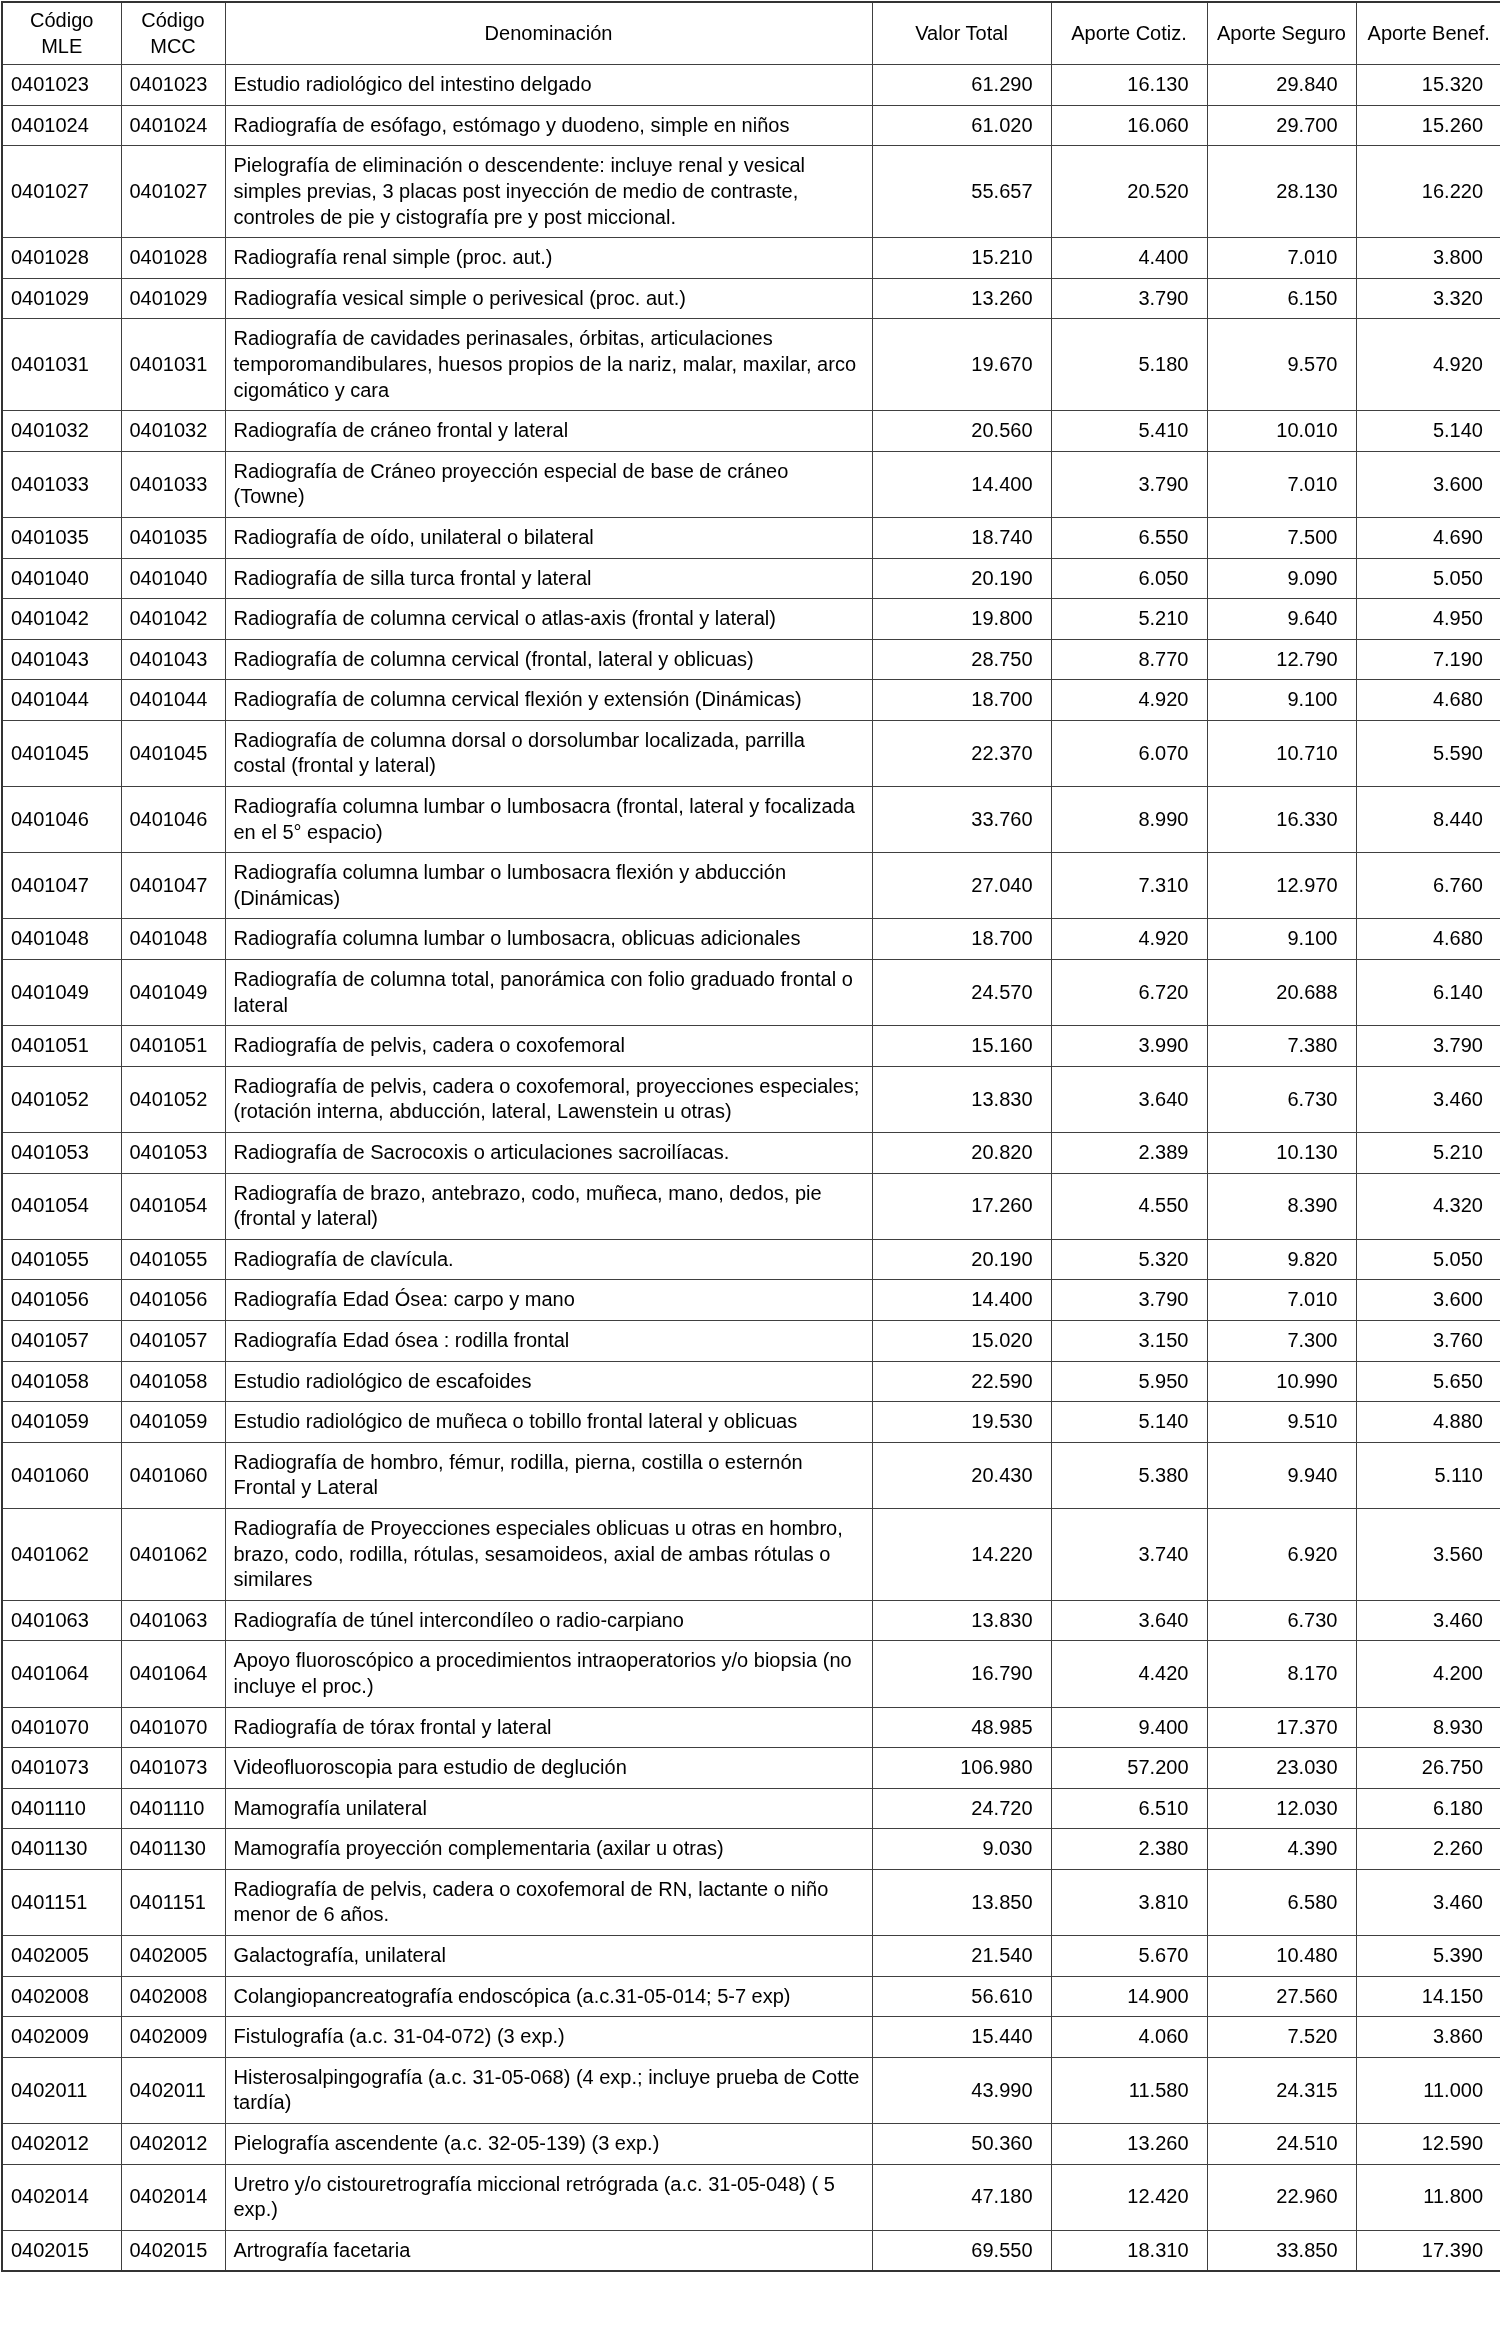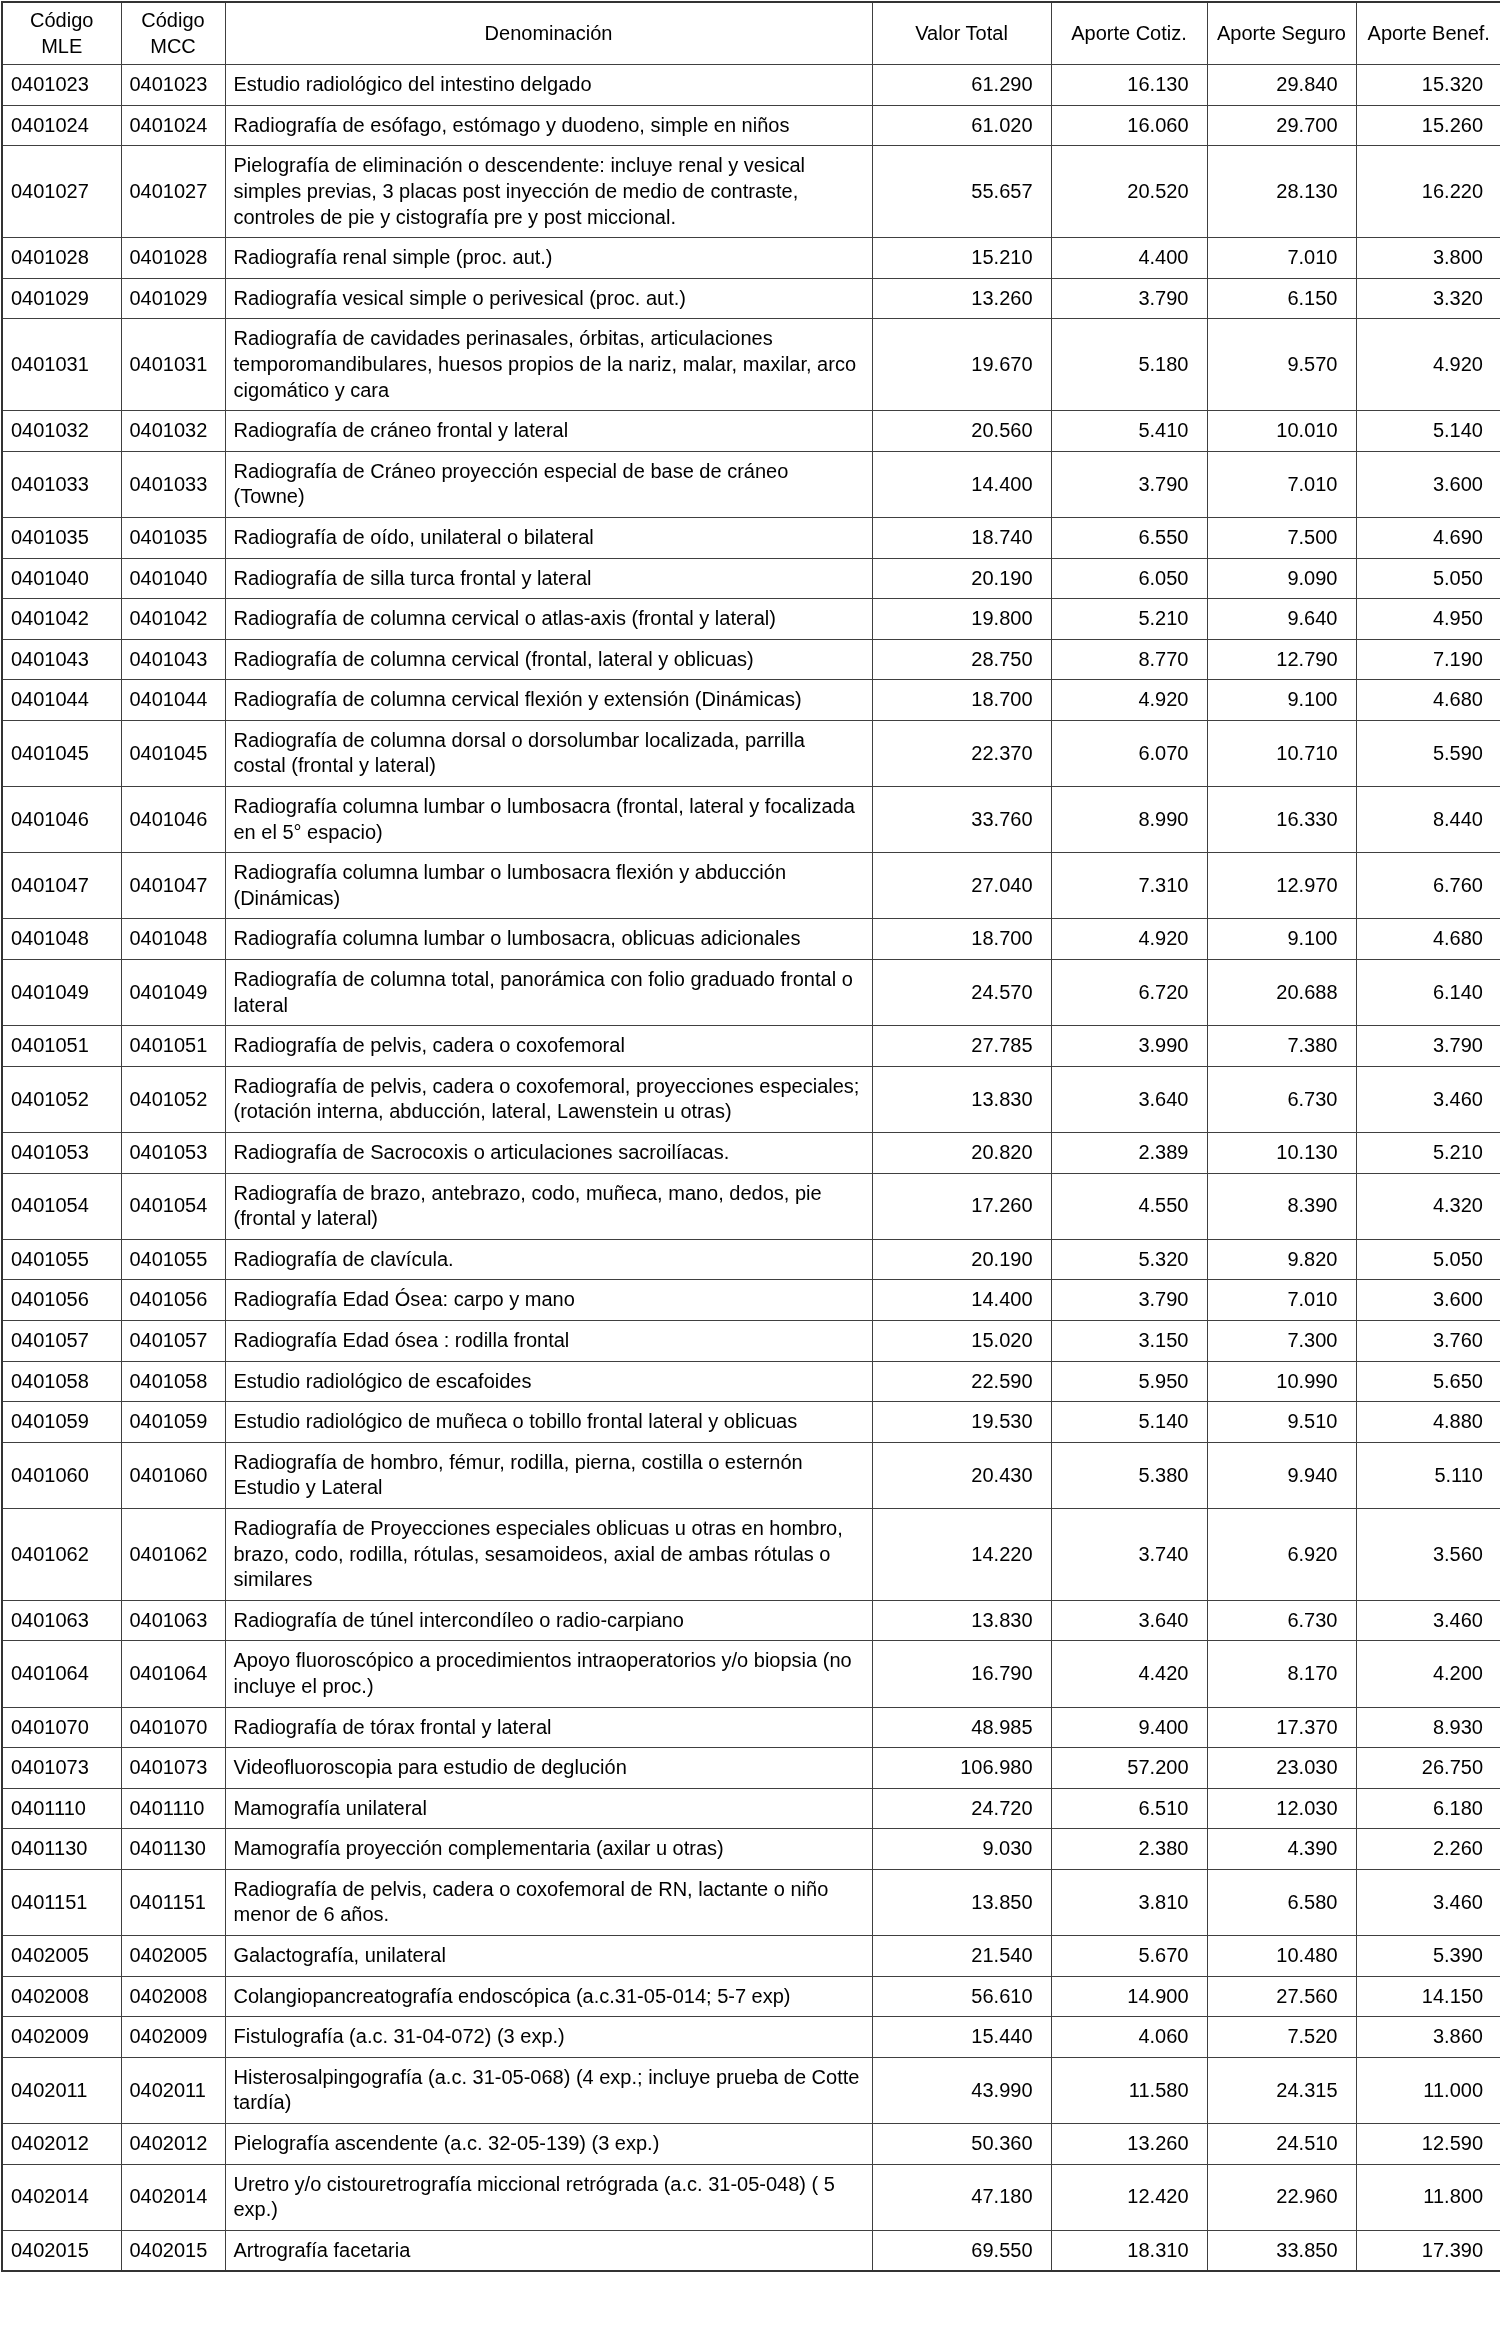--- a/index.html
+++ b/index.html
@@ -232,21 +232,21 @@
         <td class="col-denominacion">Radiografía de columna total, panorámica con folio graduado frontal o lateral</td>
         <td class="col-valor-total">24.570</td>
         <td class="col-aporte-cotiz">6.720</td>
         <td class="col-aporte-seguro">20.688</td>
         <td class="col-aporte-benef">6.140</td>
       </tr>
       <tr>
         <td class="col-codigo-mle">0401051</td>
         <td class="col-codigo-mcc">0401051</td>
         <td class="col-denominacion">Radiografía de pelvis, cadera o coxofemoral</td>
-        <td class="col-valor-total">27.785</td>
+        <td class="col-valor-total">15.160</td>
         <td class="col-aporte-cotiz">3.990</td>
         <td class="col-aporte-seguro">7.380</td>
         <td class="col-aporte-benef">3.790</td>
       </tr>
       <tr>
         <td class="col-codigo-mle">0401052</td>
         <td class="col-codigo-mcc">0401052</td>
         <td class="col-denominacion">Radiografía de pelvis, cadera o coxofemoral, proyecciones especiales; (rotación interna, abducción, lateral, Lawenstein u otras)</td>
         <td class="col-valor-total">13.830</td>
         <td class="col-aporte-cotiz">3.640</td>
@@ -312,21 +312,21 @@
         <td class="col-codigo-mcc">0401059</td>
         <td class="col-denominacion">Estudio radiológico de muñeca o tobillo frontal lateral y oblicuas</td>
         <td class="col-valor-total">19.530</td>
         <td class="col-aporte-cotiz">5.140</td>
         <td class="col-aporte-seguro">9.510</td>
         <td class="col-aporte-benef">4.880</td>
       </tr>
       <tr>
         <td class="col-codigo-mle">0401060</td>
         <td class="col-codigo-mcc">0401060</td>
-        <td class="col-denominacion">Radiografía de hombro, fémur, rodilla, pierna, costilla o esternón Estudio y Lateral</td>
+        <td class="col-denominacion">Radiografía de hombro, fémur, rodilla, pierna, costilla o esternón Frontal y Lateral</td>
         <td class="col-valor-total">20.430</td>
         <td class="col-aporte-cotiz">5.380</td>
         <td class="col-aporte-seguro">9.940</td>
         <td class="col-aporte-benef">5.110</td>
       </tr>
       <tr>
         <td class="col-codigo-mle">0401062</td>
         <td class="col-codigo-mcc">0401062</td>
         <td class="col-denominacion">Radiografía de Proyecciones especiales oblicuas u otras en hombro, brazo, codo, rodilla, rótulas, sesamoideos, axial de ambas rótulas o similares</td>
         <td class="col-valor-total">14.220</td>

